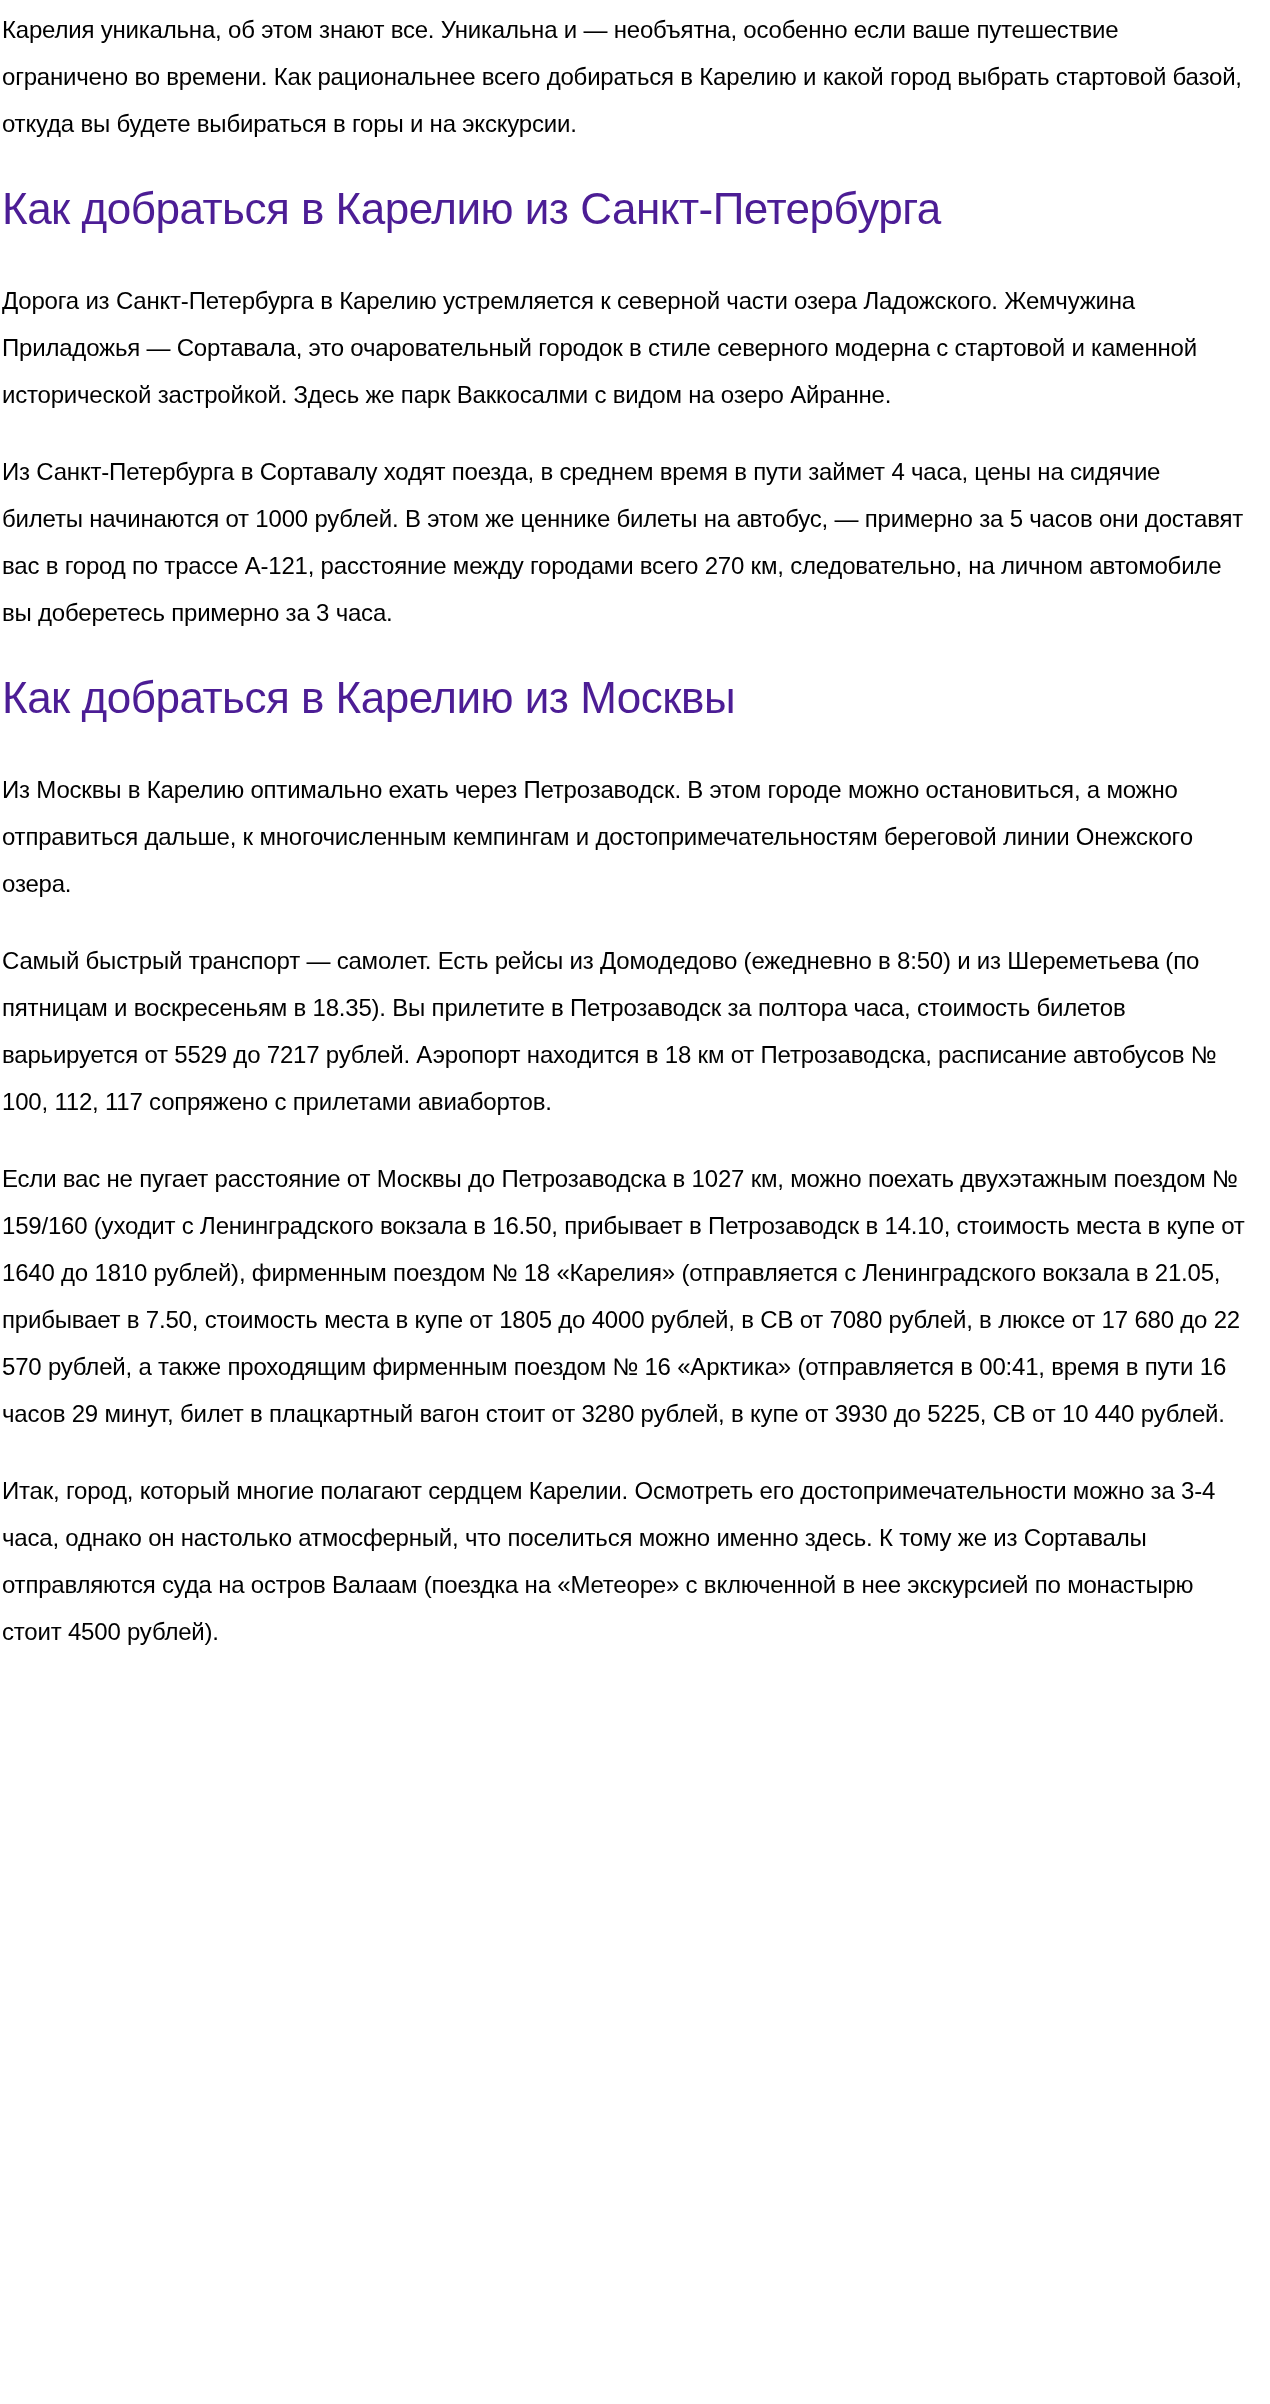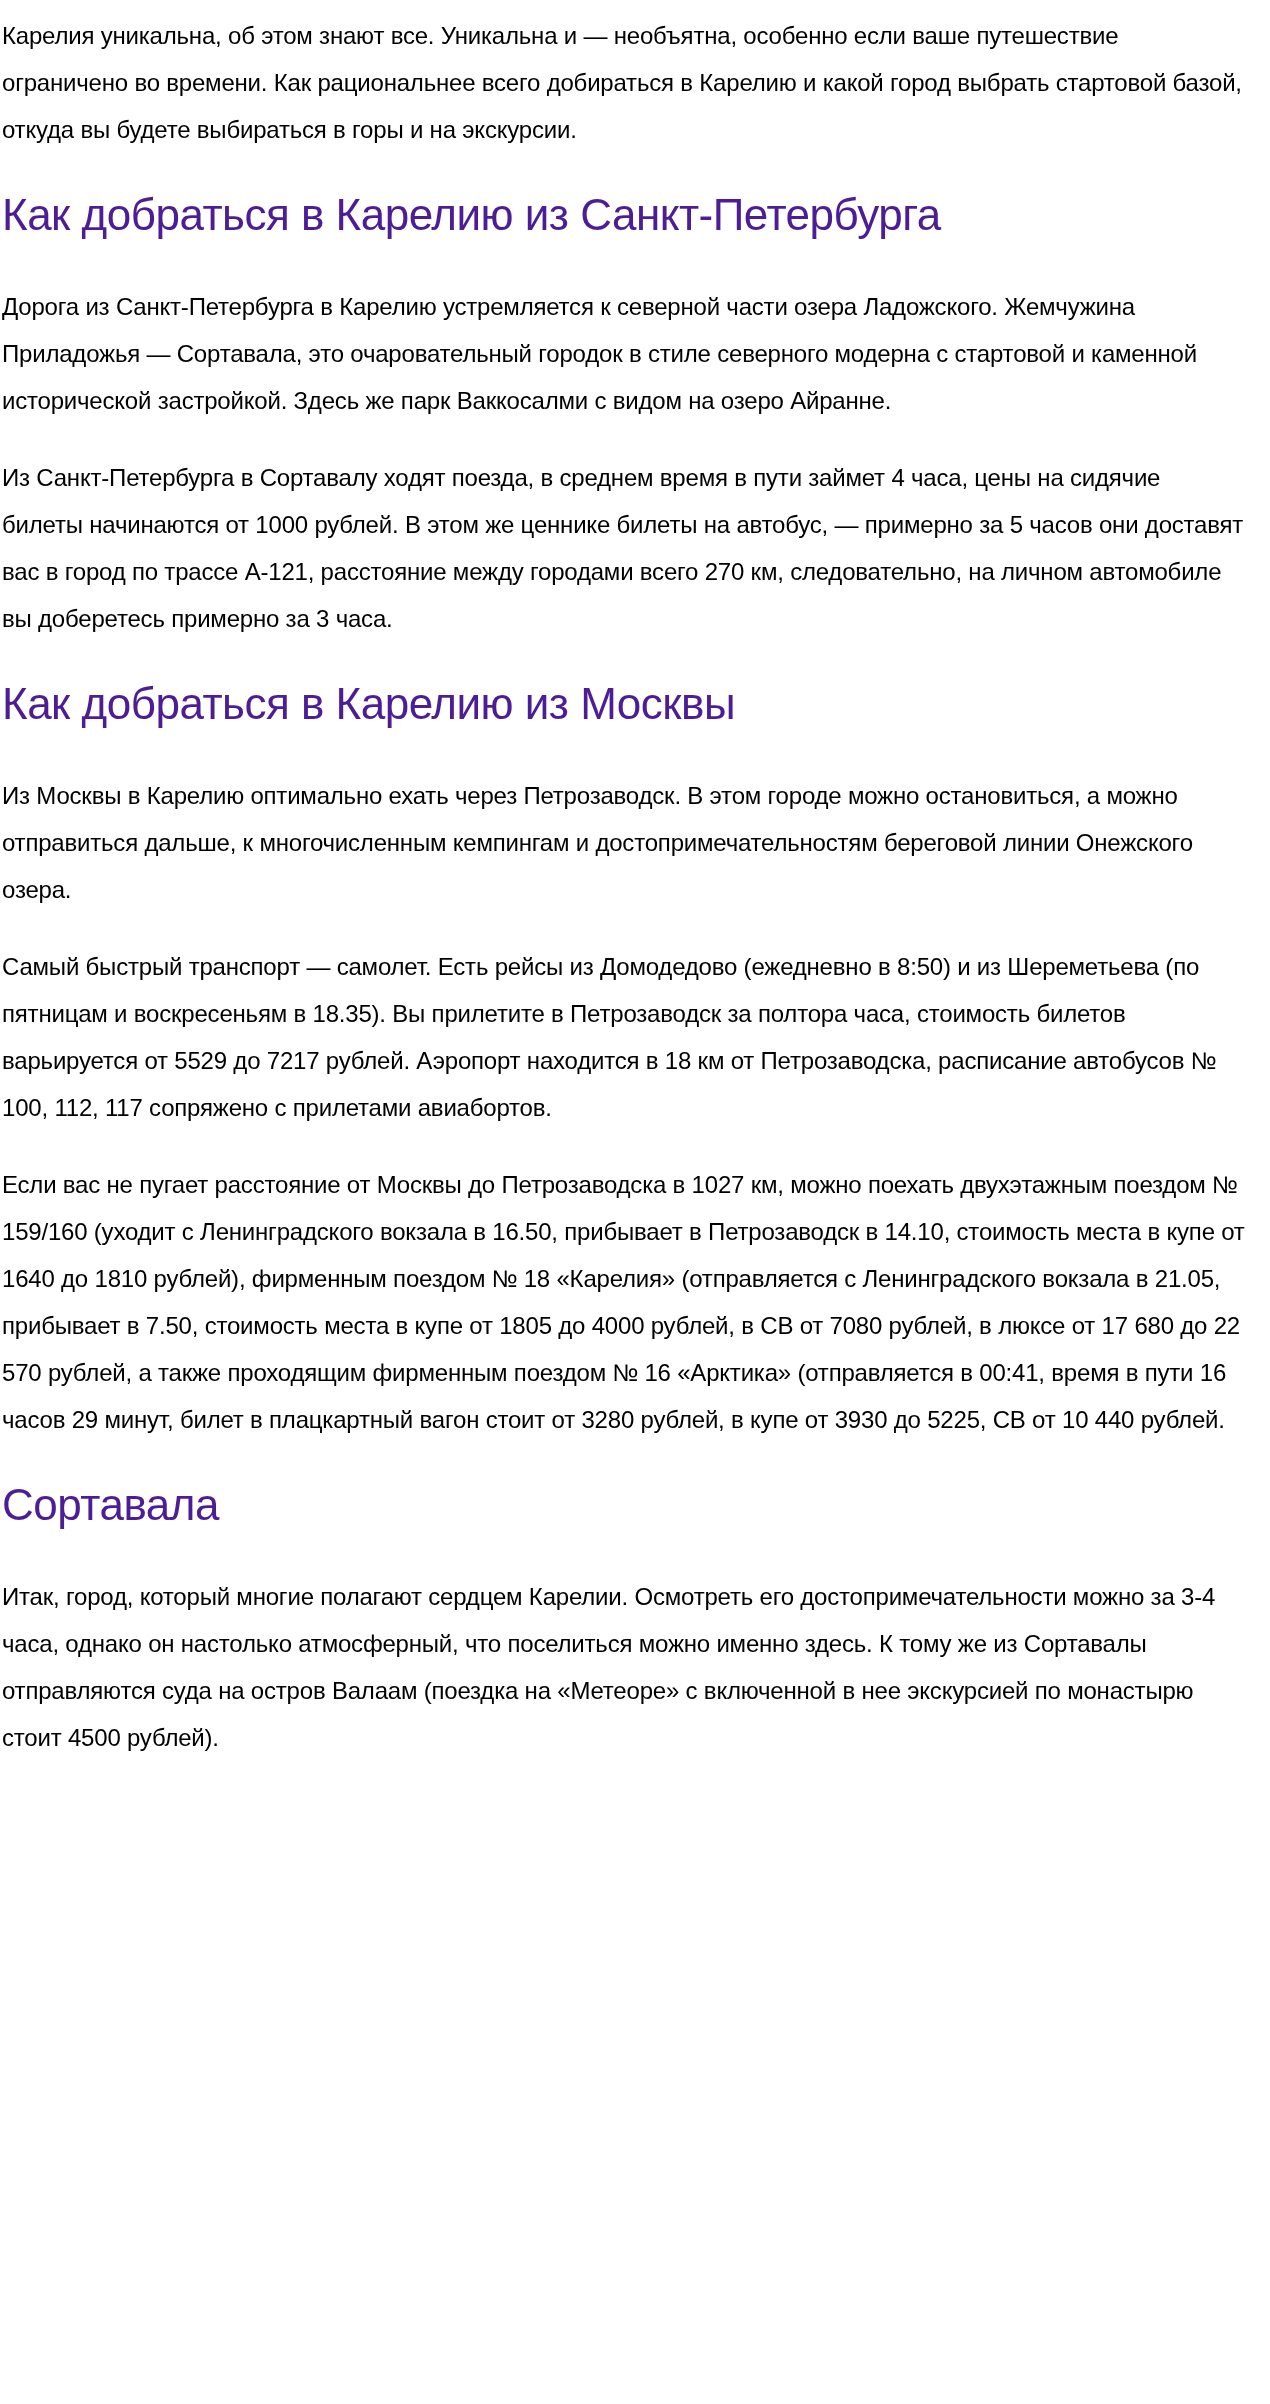--- a/index.html
+++ b/index.html
@@ -10,21 +10,21 @@
   body {
     width: 1270px;
     height: 2404px;
     overflow: hidden;
     font-family: "Liberation Sans", "DejaVu Sans", sans-serif;
     color: #000000;
   }
   main.article {
     box-sizing: border-box;
     width: 1270px;
-    padding: 12px 24px 0 2px;
+    padding: 6px 24px 0 2px;
   }
   main.article p {
     margin: 0 0 30px 0;
     font-size: 24px;
     line-height: 47px;
     font-weight: 400;
     letter-spacing: -0.2px;
     color: #000000;
   }
   main.article h2 {
@@ -44,15 +44,14 @@
 
 <main class="article" id="article-root">
     <p>Карелия уникальна, об этом знают все. Уникальна и — необъятна, особенно если ваше путешествие ограничено во времени. Как рациональнее всего добираться в Карелию и какой город выбрать стартовой базой, откуда вы будете выбираться в горы и на экскурсии.</p>
     <h2>Как добраться в Карелию из Санкт-Петербурга</h2>
     <p>Дорога из Санкт-Петербурга в Карелию устремляется к северной части озера Ладожского. Жемчужина Приладожья — Сортавала, это очаровательный городок в стиле северного модерна с стартовой и каменной исторической застройкой. Здесь же парк Ваккосалми с видом на озеро Айранне.</p>
     <p>Из Санкт-Петербурга в Сортавалу ходят поезда, в среднем время в пути займет 4 часа, цены на сидячие билеты начинаются от 1000 рублей. В этом же ценнике билеты на автобус, — примерно за 5 часов они доставят вас в город по трассе А-121, расстояние между городами всего 270 км, следовательно, на личном автомобиле вы доберетесь примерно за 3 часа.</p>
     <h2>Как добраться в Карелию из Москвы</h2>
     <p>Из Москвы в Карелию оптимально ехать через Петрозаводск. В этом городе можно остановиться, а можно отправиться дальше, к многочисленным кемпингам и достопримечательностям береговой линии Онежского озера.</p>
     <p>Самый быстрый транспорт — самолет. Есть рейсы из Домодедово (ежедневно в 8:50) и из Шереметьева (по пятницам и воскресеньям в 18.35). Вы прилетите в Петрозаводск за полтора часа, стоимость билетов варьируется от 5529 до 7217 рублей. Аэропорт находится в 18 км от Петрозаводска, расписание автобусов № 100, 112, 117 сопряжено с прилетами авиабортов.</p>
     <p>Если вас не пугает расстояние от Москвы до Петрозаводска в 1027 км, можно поехать двухэтажным поездом № 159/160 (уходит с Ленинградского вокзала в 16.50, прибывает в Петрозаводск в 14.10, стоимость места в купе от 1640 до 1810 рублей), фирменным поездом № 18 «Карелия» (отправляется с Ленинградского вокзала в 21.05, прибывает в 7.50, стоимость места в купе от 1805 до 4000 рублей, в СВ от 7080 рублей, в люксе от 17 680 до 22 570 рублей, а также проходящим фирменным поездом № 16 «Арктика» (отправляется в 00:41, время в пути 16 часов 29 минут, билет в плацкартный вагон стоит от 3280 рублей, в купе от 3930 до 5225, СВ от 10 440 рублей.</p>
-    <h2>Сортавала</h2>
     <p>Итак, город, который многие полагают сердцем Карелии. Осмотреть его достопримечательности можно за 3-4 часа, однако он настолько атмосферный, что поселиться можно именно здесь. К тому же из Сортавалы отправляются суда на остров Валаам (поездка на «Метеоре» с включенной в нее экскурсией по монастырю стоит 4500 рублей).</p>
   </main>
 
 </body></html>

